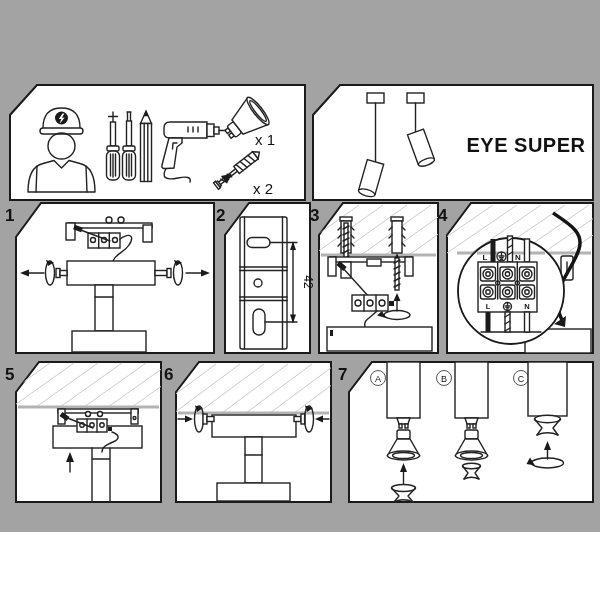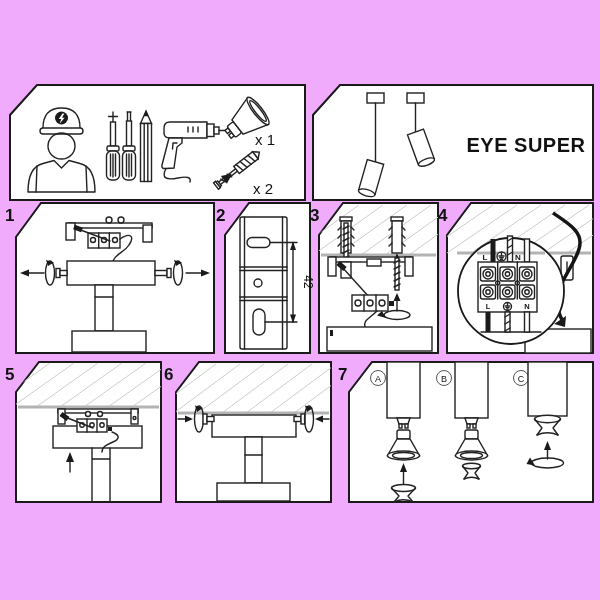--- a/index.html
+++ b/index.html
@@ -1,16 +1,16 @@
 <!DOCTYPE html>
 <html><head>
 <meta charset="utf-8">
 <style>
   html,body{margin:0;padding:0;background:#fff;}
-  .sheet{position:relative;width:600px;height:600px;background:#f0abfc;overflow:hidden;
+  .sheet{position:relative;width:600px;height:532px;background:#a3a3a3;overflow:hidden;
          font-family:"Liberation Sans",sans-serif;}
   svg.panel{position:absolute;overflow:visible;}
   .panel-outline{fill:#fff;stroke:#1a1a1a;stroke-width:2;stroke-linejoin:miter;}
   .ln{fill:none;stroke:#222;stroke-width:1.4;stroke-linecap:round;stroke-linejoin:round;}
   .fw{fill:#fff;stroke:#222;stroke-width:1.4;}
   .fb{fill:#1a1a1a;stroke:none;}
   .hatch{stroke:#cccccc;stroke-width:1;fill:none;}
   .ceil{stroke:#b3b3b3;stroke-width:3;fill:none;}
   .thick{stroke:#151515;stroke-width:3.5;fill:none;}
   text{fill:#111;}

